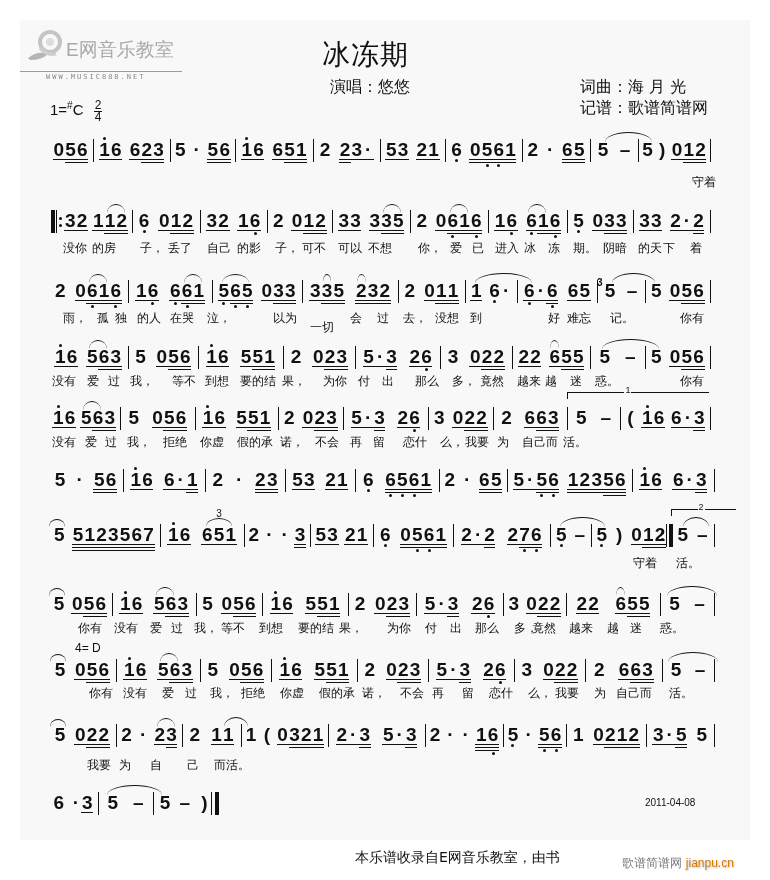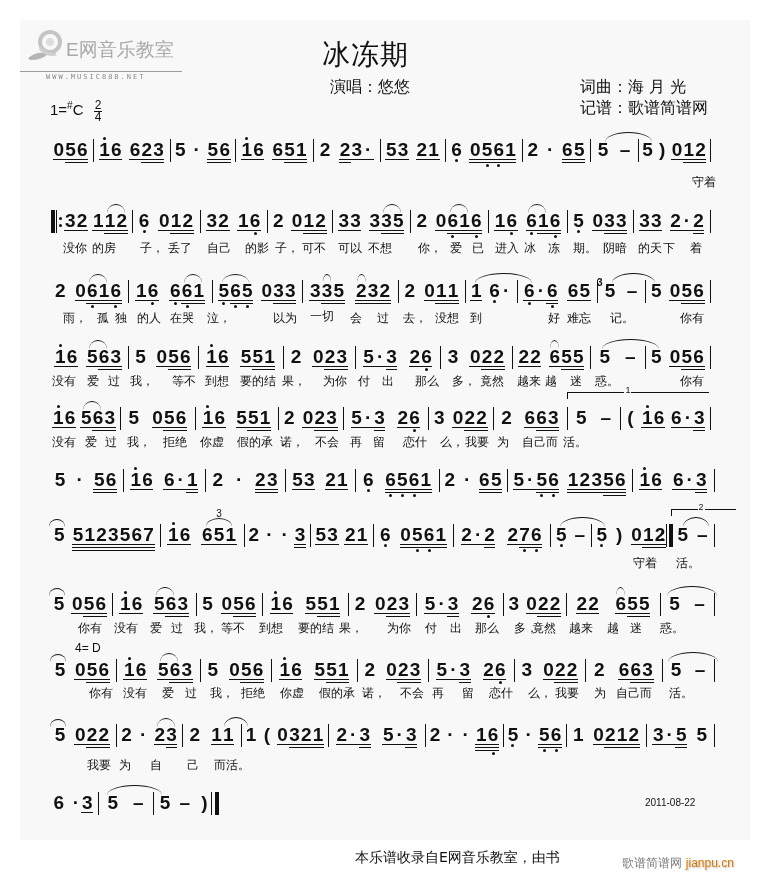--- a/index.html
+++ b/index.html
@@ -310,21 +310,21 @@
           <span class="n lv2">2</span>
         </span>
       </div>
       <span class="bar" style="left: 710px;"></span>
     </div>
     <span class="lyric" style="left: 63px; top: 241px;">没你</span>
     <span class="lyric" style="left: 92px; top: 241px;">的房</span>
     <span class="lyric" style="left: 140px; top: 241px;">子，</span>
     <span class="lyric" style="left: 168px; top: 241px;">丢了</span>
     <span class="lyric" style="left: 207px; top: 241px;">自己</span>
-    <span class="lyric" style="left: 237px; top: 241px; margin-left: 8px;">的影</span>
+    <span class="lyric" style="left: 237px; top: 241px;">的影</span>
     <span class="lyric" style="left: 275px; top: 241px;">子，</span>
     <span class="lyric" style="left: 302px; top: 241px; text-align: center;">可不</span>
     <span class="lyric" style="left: 338px; top: 241px;">可以</span>
     <span class="lyric" style="left: 368px; top: 241px;">不想</span>
     <span class="lyric" style="left: 418px; top: 241px;">你，</span>
     <span class="lyric" style="left: 450px; top: 241px;">爱</span>
     <span class="lyric" style="left: 472px; top: 241px;">已</span>
     <span class="lyric" style="left: 495px; top: 241px;">进入</span>
     <span class="lyric" style="left: 524px; top: 241px;">冰</span>
     <span class="lyric" style="left: 548px; top: 241px;">冻</span>
@@ -450,21 +450,21 @@
       </div>
       <span class="bar" style="left: 710px;"></span>
     </div>
     <span class="lyric" style="left: 63px; top: 311px;">雨，</span>
     <span class="lyric" style="left: 97px; top: 311px;">孤</span>
     <span class="lyric" style="left: 115px; top: 311px;">独</span>
     <span class="lyric" style="left: 137px; top: 311px;">的人</span>
     <span class="lyric" style="left: 170px; top: 311px;">在哭</span>
     <span class="lyric" style="left: 207px; top: 311px;">泣，</span>
     <span class="lyric" style="left: 273px; top: 311px;">以为</span>
-    <span class="lyric" style="left: 310px; top: 310px; font-family: Liberation Mono, monospace;">一切</span>
+    <span class="lyric" style="left: 310px; top: 320px;">一切</span>
     <span class="lyric" style="left: 350px; top: 311px;">会</span>
     <span class="lyric" style="left: 377px; top: 311px;">过</span>
     <span class="lyric" style="left: 403px; top: 311px;">去，</span>
     <span class="lyric" style="left: 435px; top: 311px;">没想</span>
     <span class="lyric" style="left: 470px; top: 311px;">到</span>
     <span class="lyric" style="left: 548px; top: 311px;">好</span>
     <span class="lyric" style="left: 567px; top: 311px;">难忘</span>
     <span class="lyric" style="left: 610px; top: 311px;">记。</span>
     <span class="lyric" style="left: 680px; top: 311px;">你有</span>
     <div class="row" style="top: 347px;">
@@ -1356,19 +1356,19 @@
         <span class="grp">
           <span class="n lv0">)</span>
         </span>
       </div>
       <span class="bar" style="left: 211px;"></span>
       <span class="bar-thick" style="left: 215px;"></span>
     </div>
   </div>
 
 <div class="abs keychg">4= D</div>
-<div class="abs date">2011-08-22</div>
+<div class="abs date">2011-04-08</div>
 
 <div class="abs footer">本乐谱收录自E网音乐教室，由书</div>
 <div class="abs wm">
   <span>歌谱简谱网</span>
   <span class="site">jianpu.cn</span>
 </div>
 
 </body></html>

